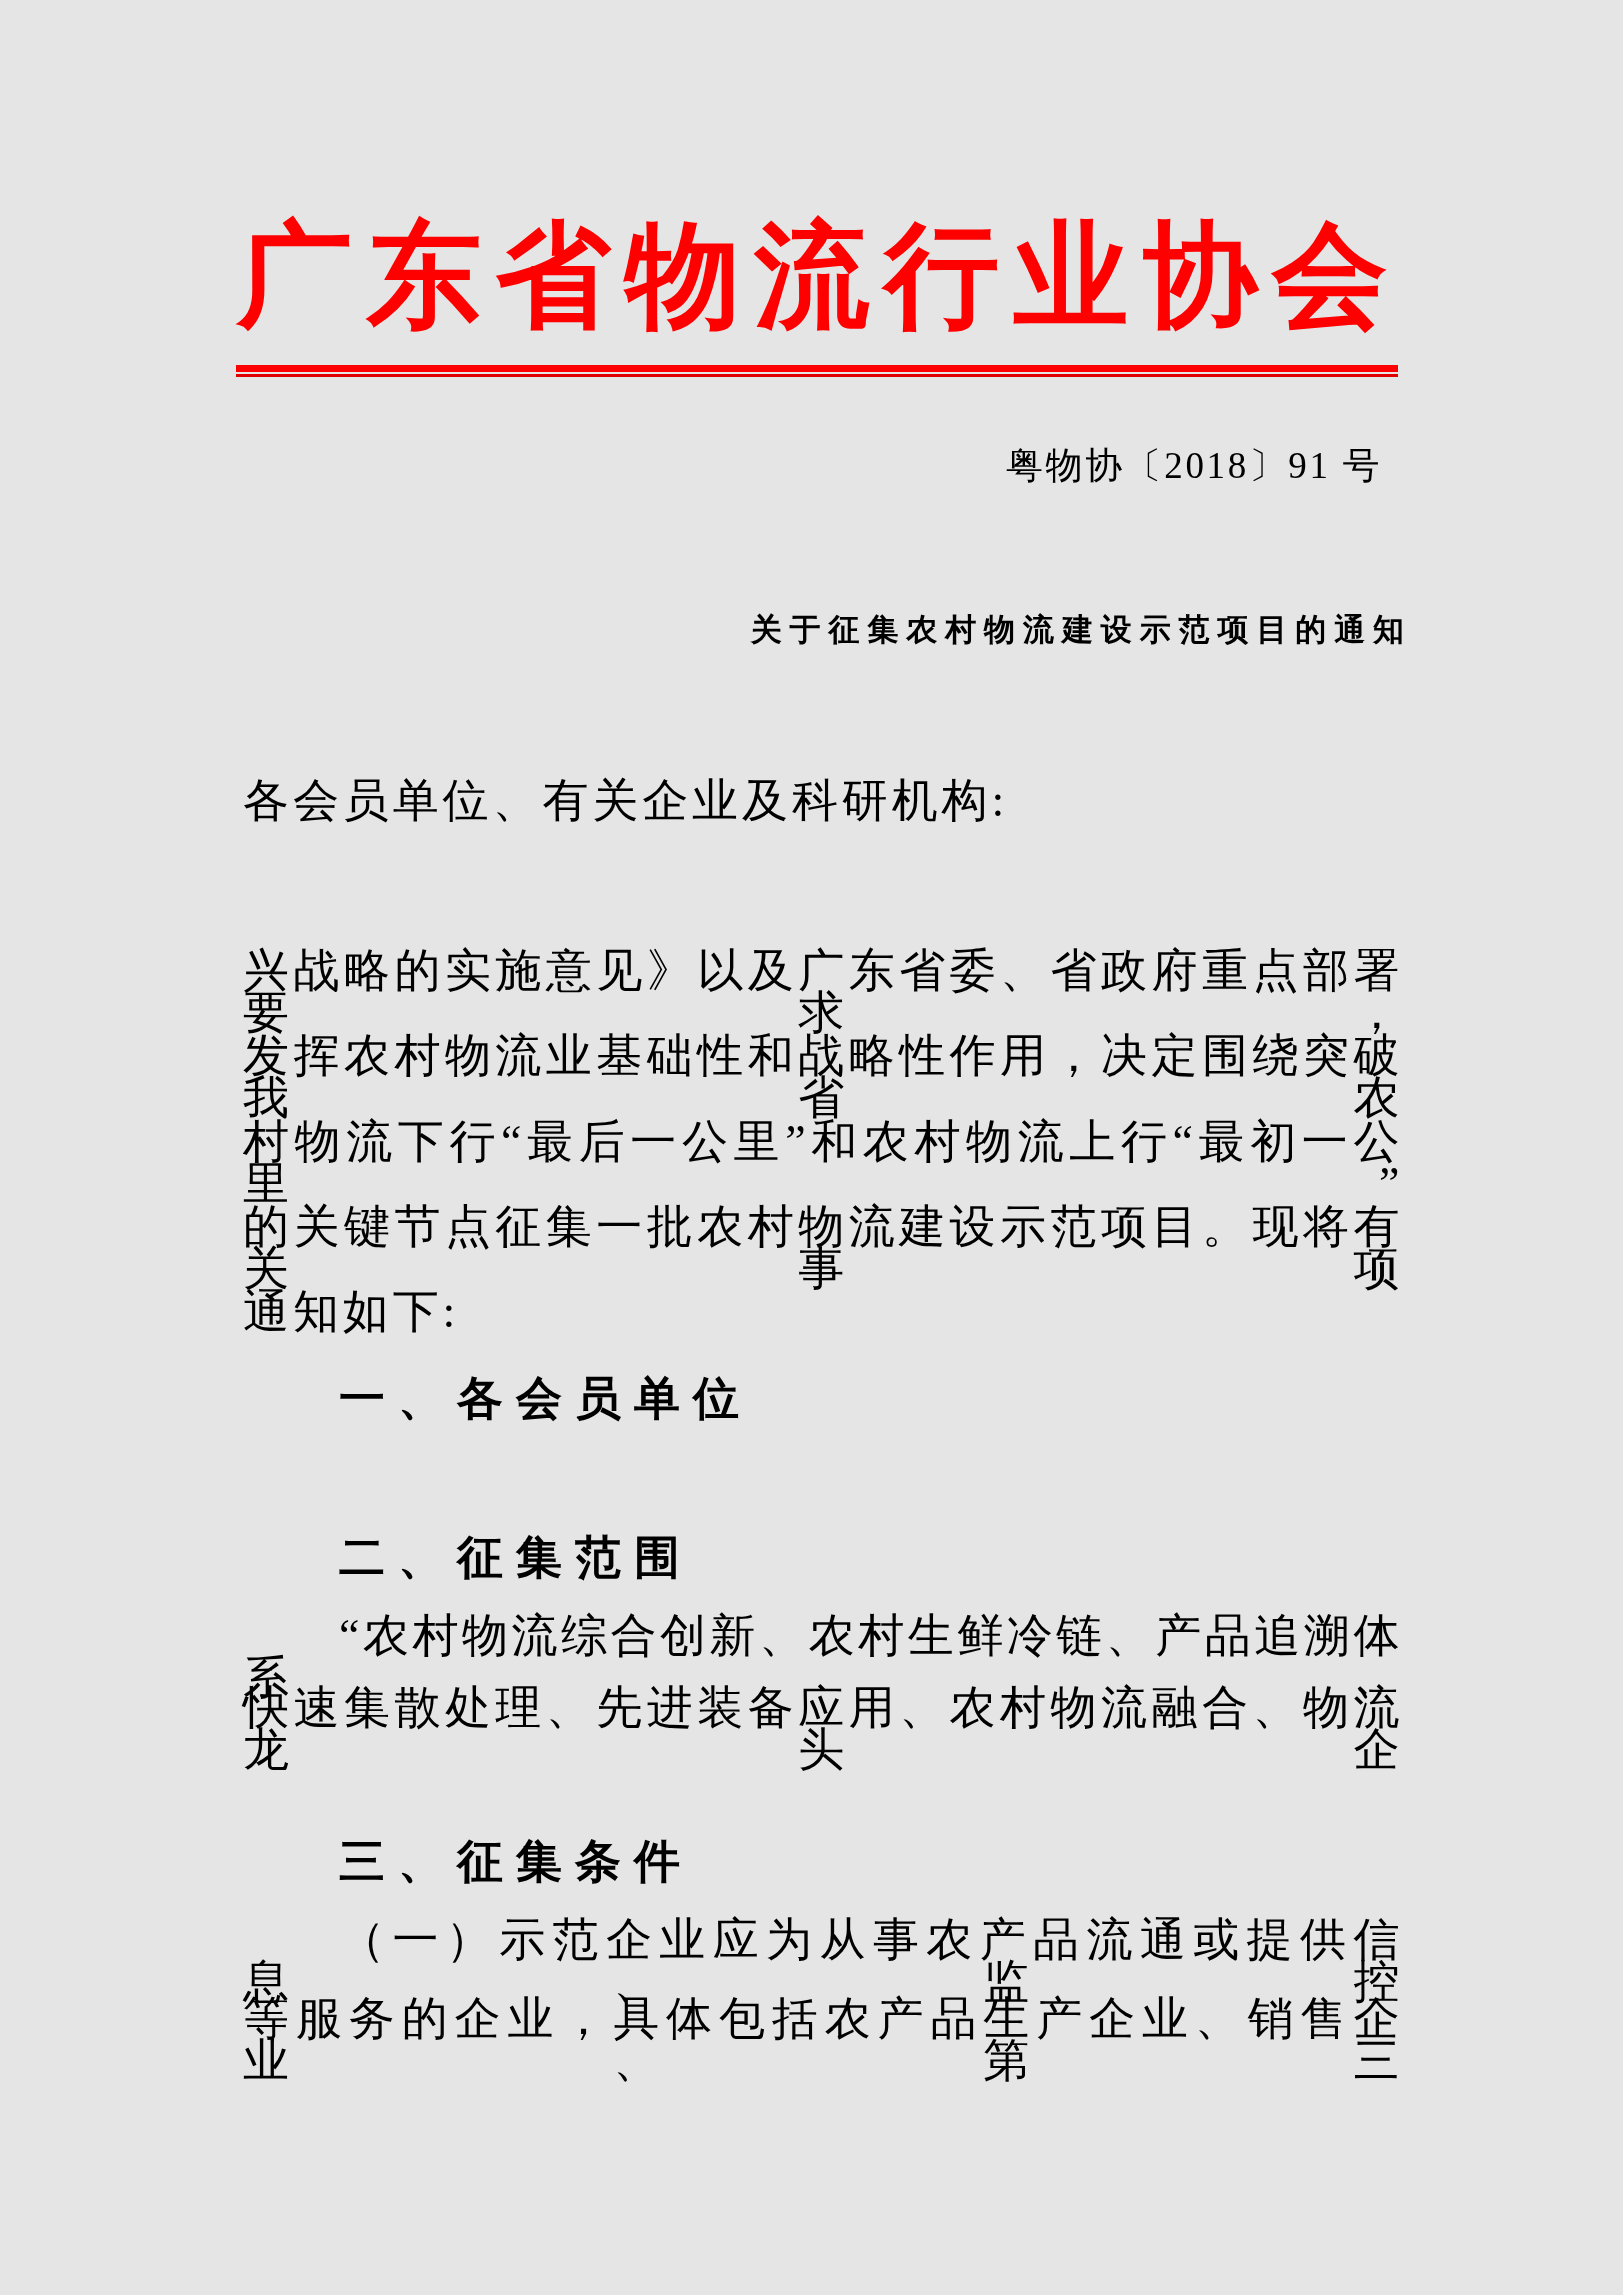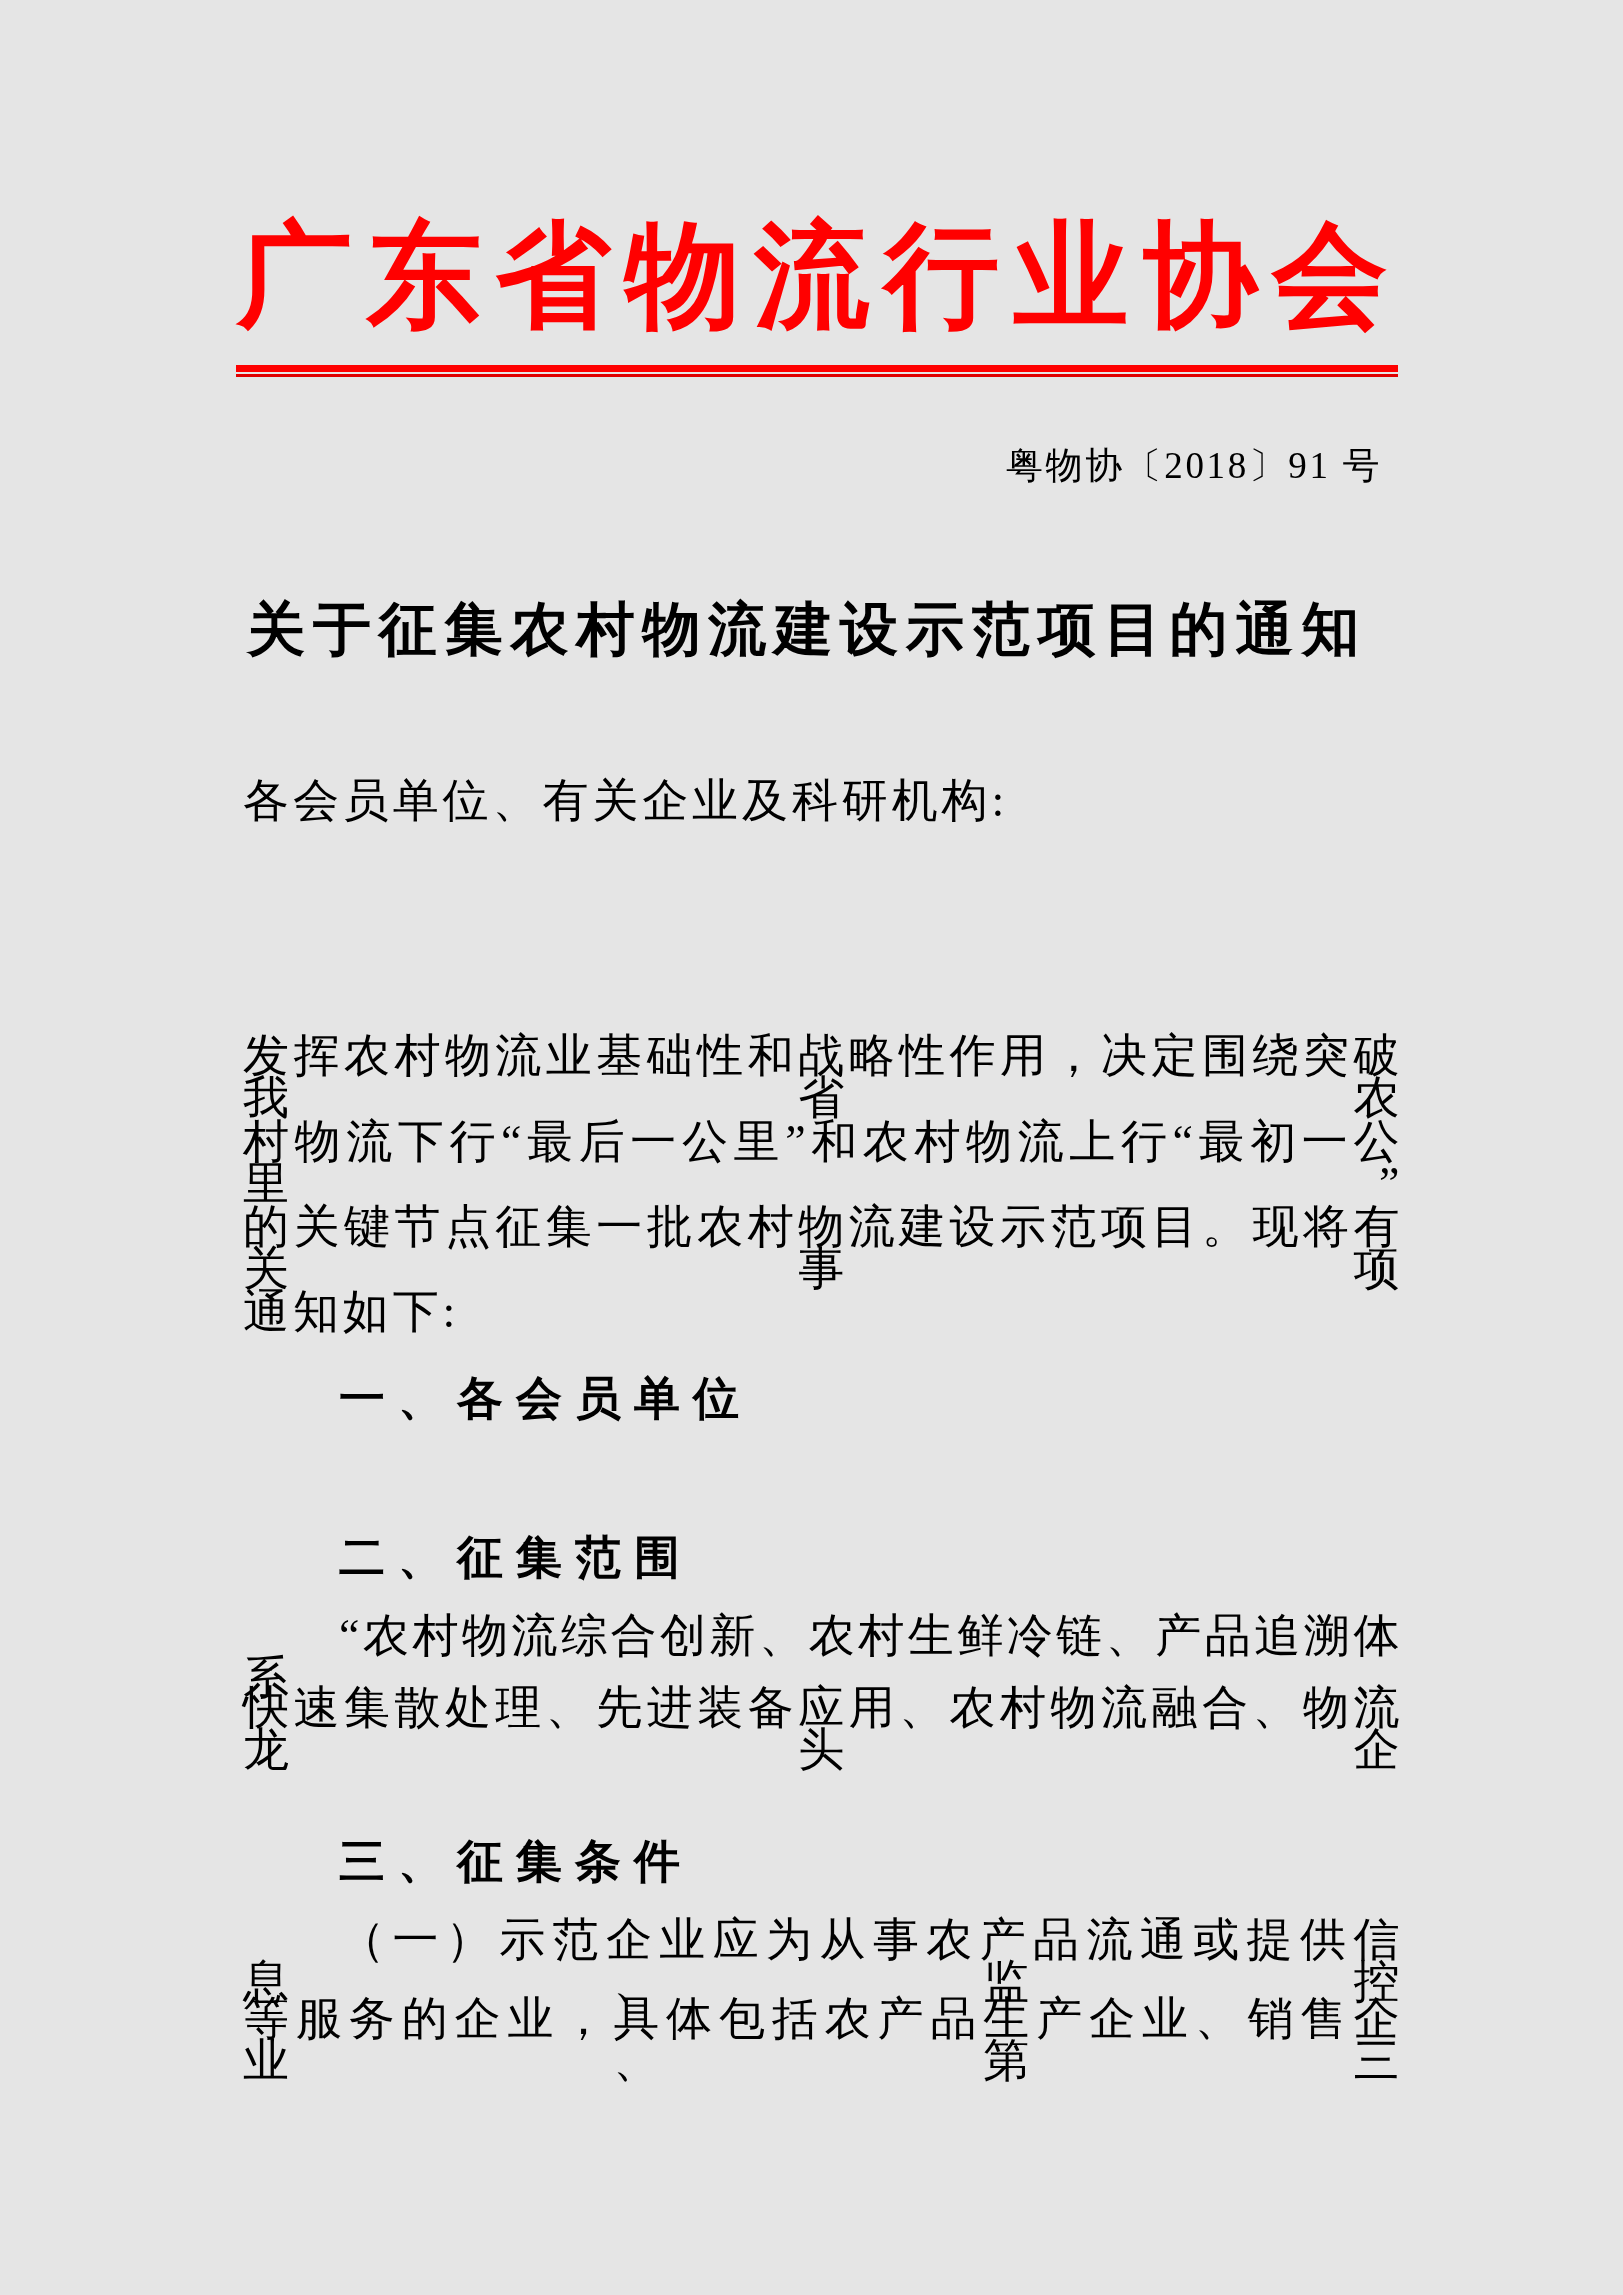--- a/index.html
+++ b/index.html
@@ -57,27 +57,27 @@
     font-size: 37px;
     line-height: 47px;
     letter-spacing: 2.6px;
     text-align: right;
     white-space: nowrap;
   }
   
   .doc-title {
     position: absolute;
     top: 602px;
-    left: 247px;
+    left: 240px;
     width: 1172px;
-    font-size: 58px;
+    font-size: 31px;
     line-height: 55px;
     font-weight: bold;
     letter-spacing: 7.9px;
-    text-align: left;
+    text-align: right;
     white-space: nowrap;
   }
   
   .bline {
     position: absolute;
     left: 243px;
     width: 1159px;
     height: 42px;
     font-size: 46px;
     line-height: 42px;
@@ -107,20 +107,21 @@
   <div class="masthead">广东省物流行业协会</div>
 
   <div class="rule-thick"></div>
   <div class="rule-thin"></div>
 
   <div class="doc-number">粤物协〔2018〕91 号</div>
 
   <div class="doc-title">关于征集农村物流建设示范项目的通知</div>
 
   <div class="bline" style="top:780px">各会员单位、有关企业及科研机构:</div>
+  <div class="bline just" style="top:950px">兴战略的实施意见》以及广东省委、省政府重点部署要求，</div>
   <div class="bline just" style="top:1035px">发挥农村物流业基础性和战略性作用，决定围绕突破我省农</div>
   <div class="bline just" style="top:1121px">村物流下行“最后一公里”和农村物流上行“最初一公里”</div>
   <div class="bline just" style="top:1206px">的关键节点征集一批农村物流建设示范项目。现将有关事项</div>
   <div class="bline" style="top:1291px">通知如下:</div>
   <div class="bline ind bold" style="top:1378px">一、各会员单位</div>
   <div class="bline ind bold" style="top:1537px">二、征集范围</div>
   <div class="bline just ind" style="top:1615px">“农村物流综合创新、农村生鲜冷链、产品追溯体系、</div>
   <div class="bline just" style="top:1687px">快速集散处理、先进装备应用、农村物流融合、物流龙头企</div>
   <div class="bline ind bold" style="top:1841px">三、征集条件</div>
   <div class="bline just ind" style="top:1919px">（一）示范企业应为从事农产品流通或提供信息、监控</div>

